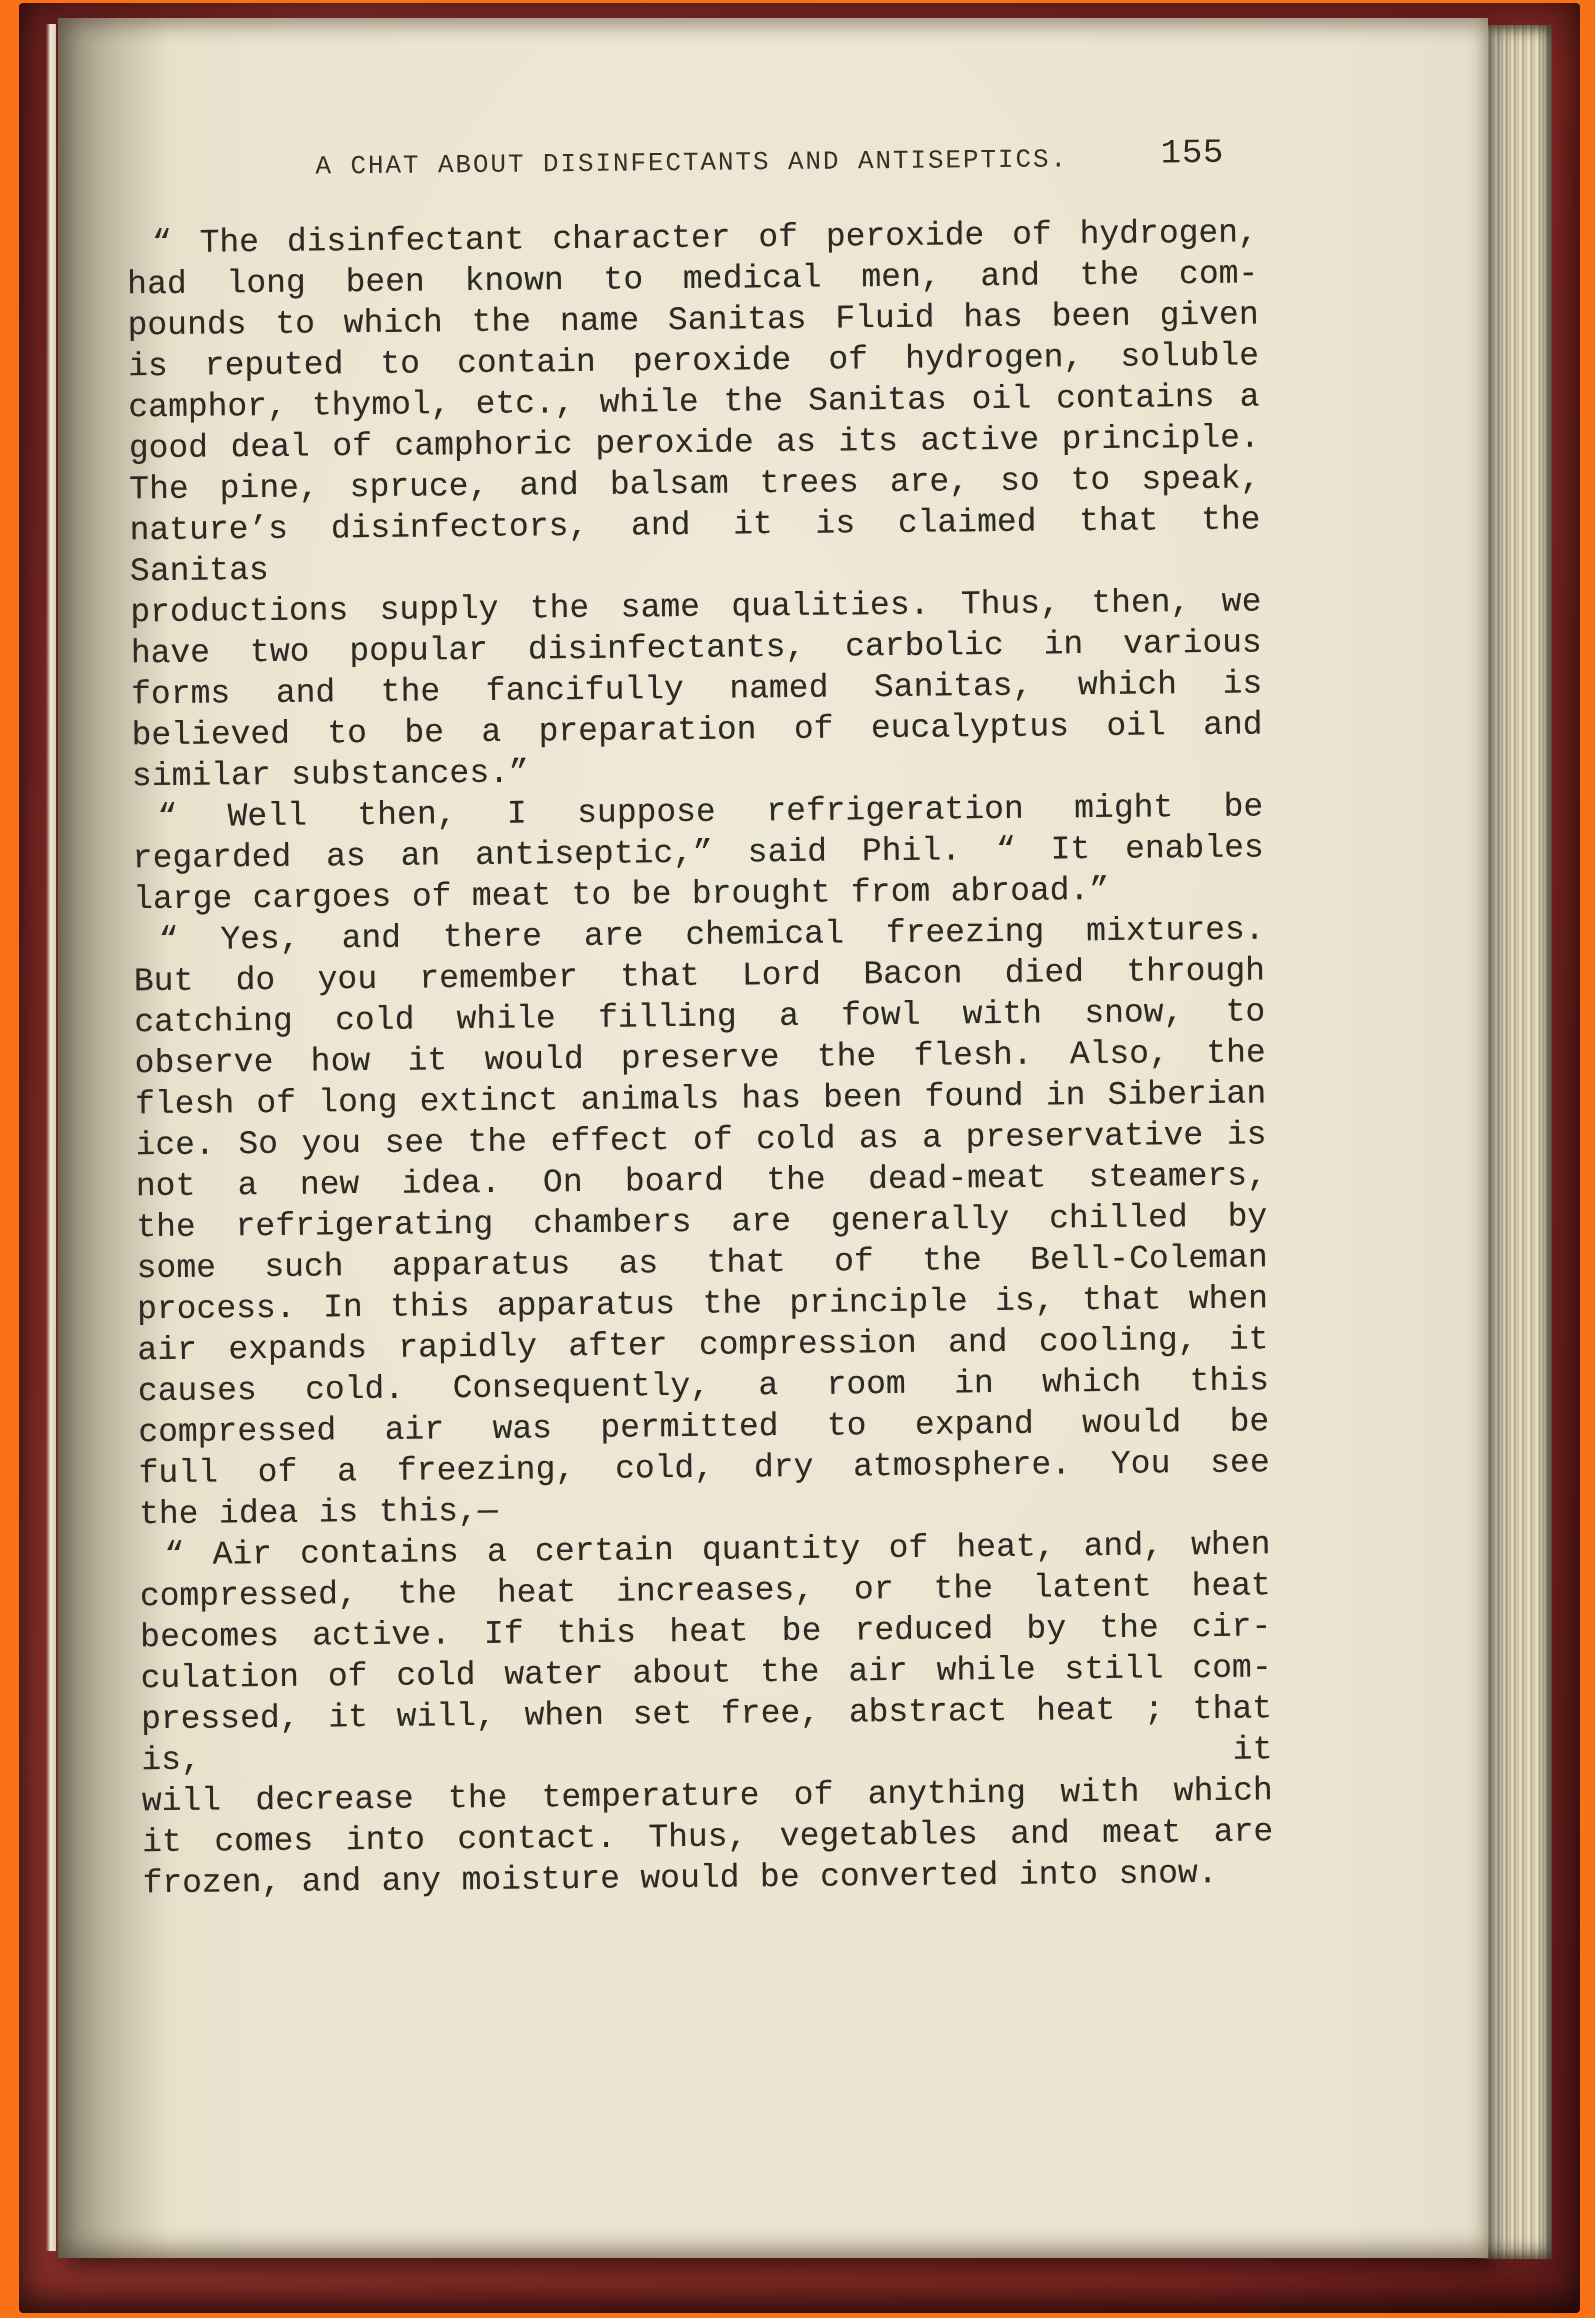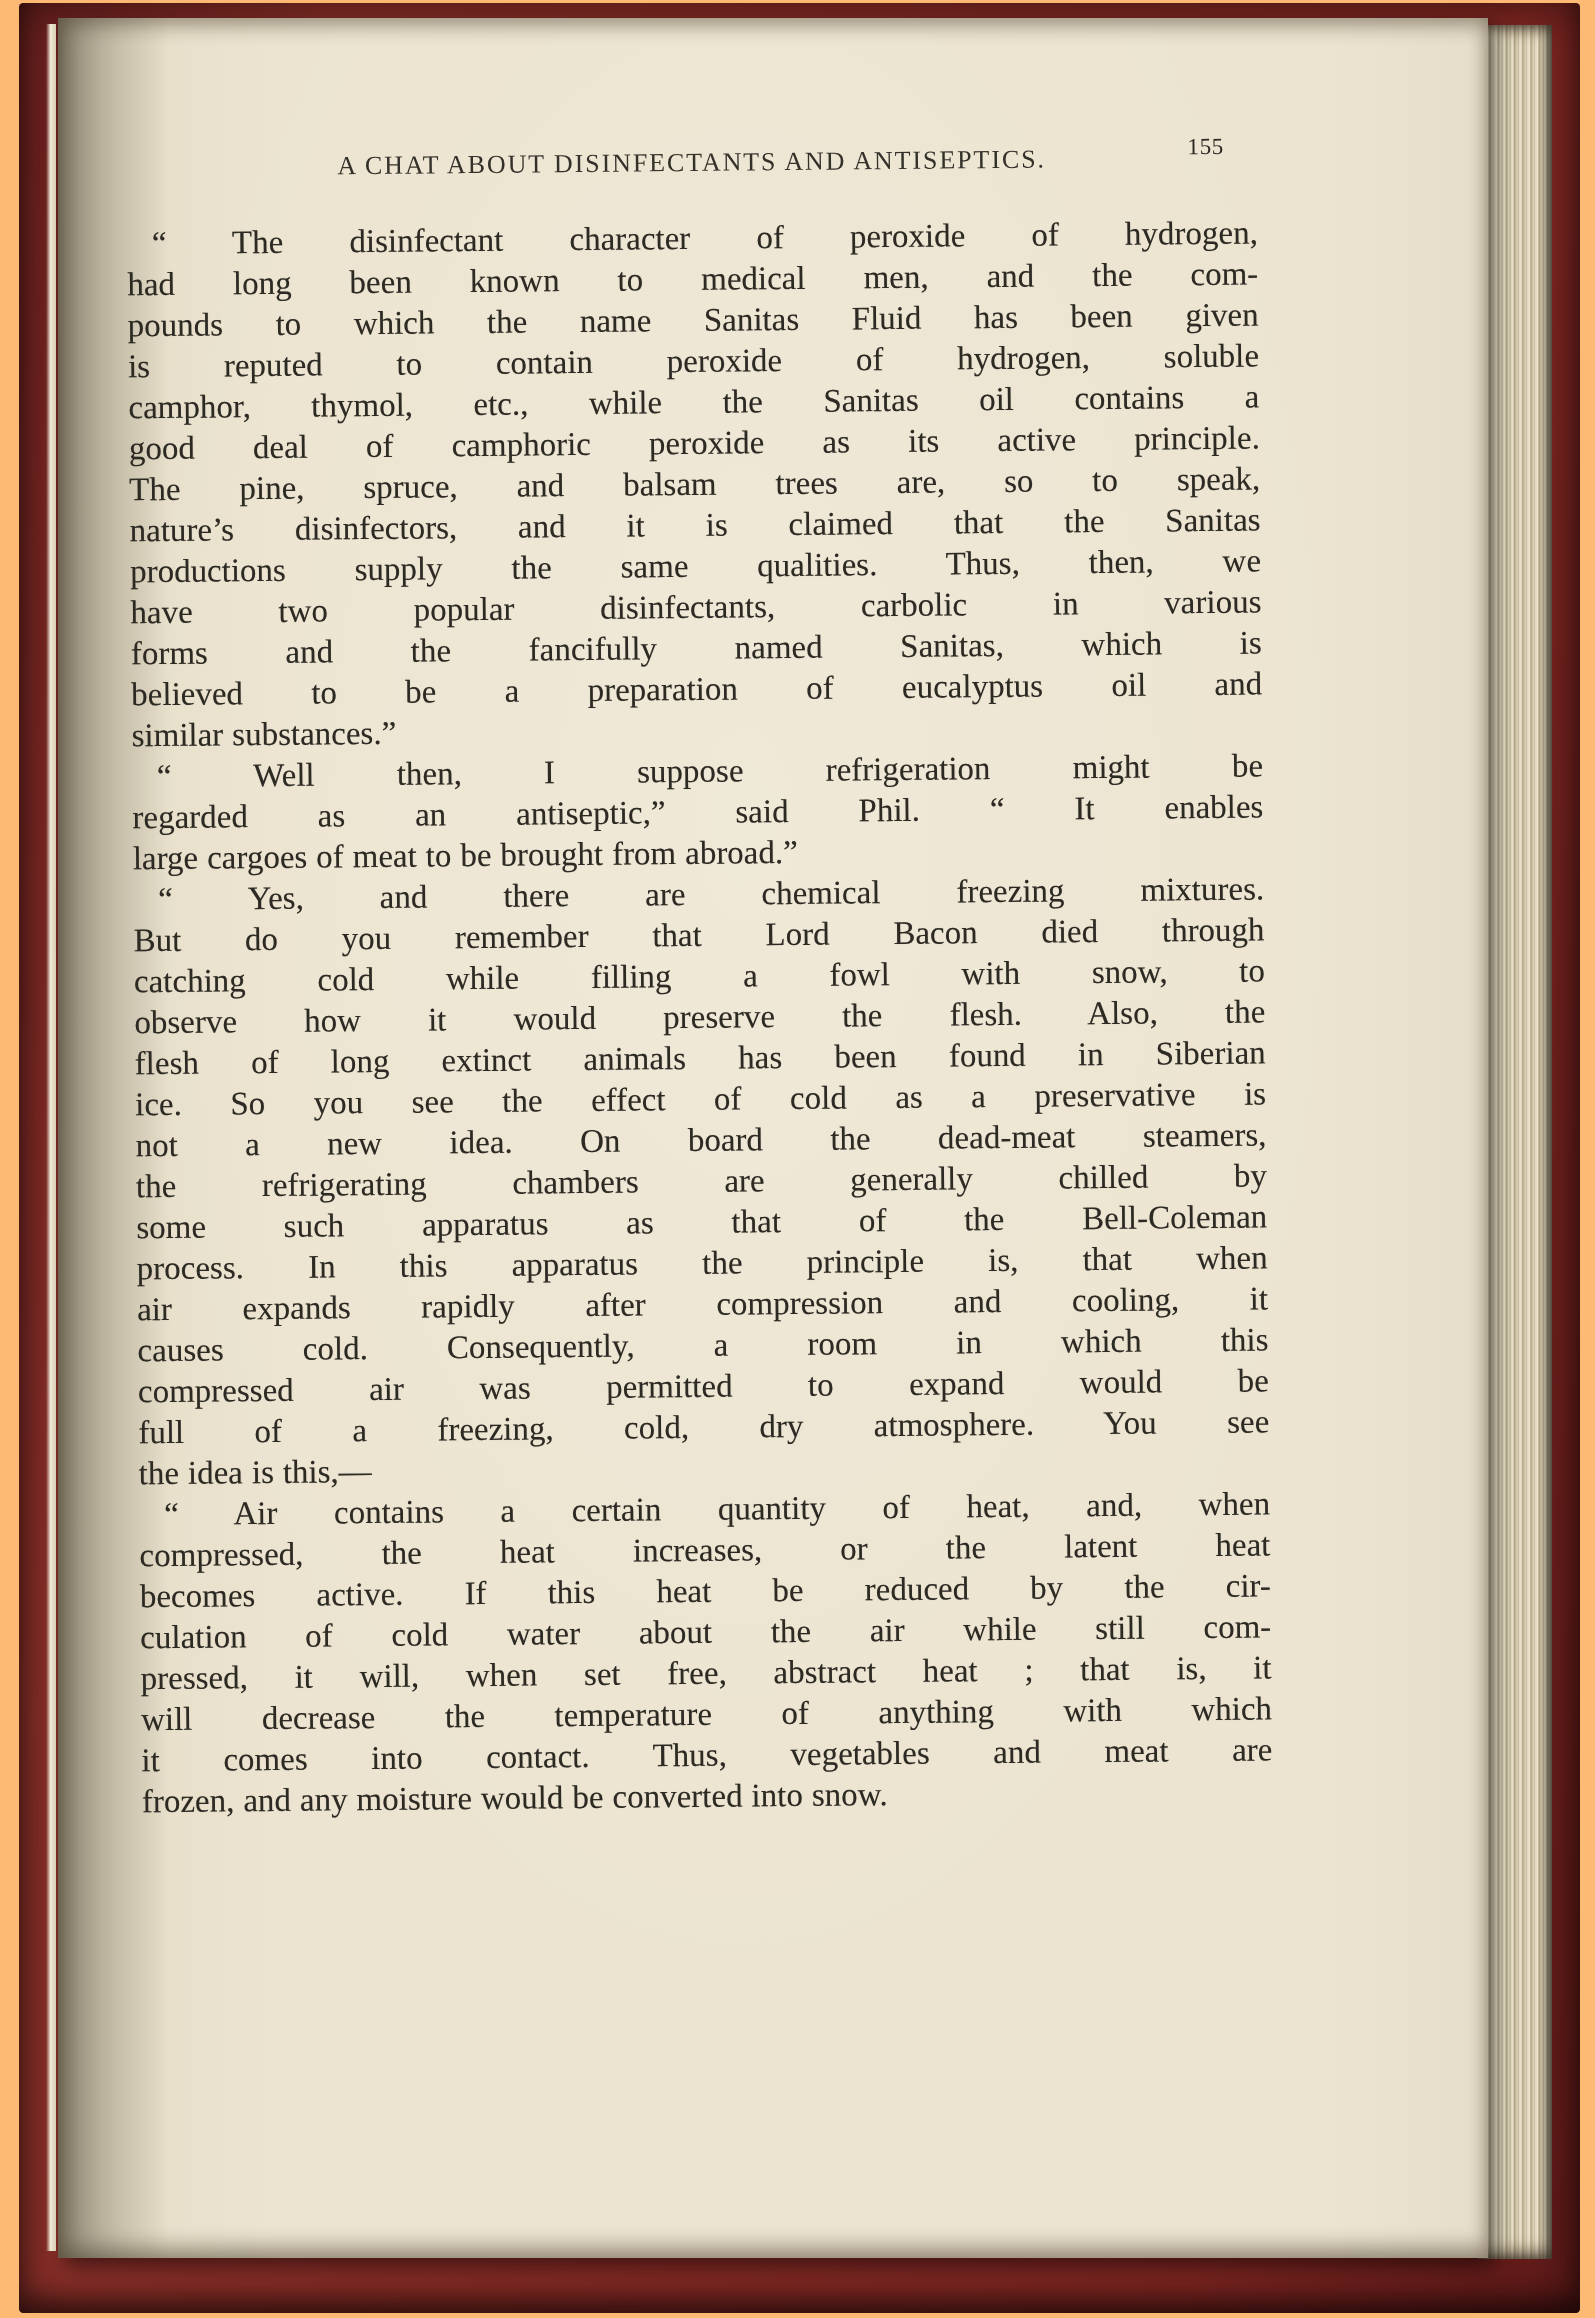--- a/index.html
+++ b/index.html
@@ -2,22 +2,22 @@
 <html style="--cover-red: #882c26; --paper: #eae2cd; --paper-edge: #d9d0b7; --ink: #2d2a24;font-size:12px"><head>
 <meta charset="utf-8">
 <style>
   html, body { margin: 0; padding: 0; background: #0d0b09; }
 
   .scene {
     position: relative;
     width: 1595px;
     height: 2319px;
     overflow: hidden;
-    background: #fdba74;
-    font-family: Liberation Serif, serif;
+    background: #f97316;
+    font-family: Liberation Mono, monospace;
   }
 
   
   .cover {
     position: absolute;
     left: 19.3px; top: 3px;
     width: 1561px; height: 2310px;
     border-radius: 4.5px;
     background: linear-gradient(100deg,
       #6f2220 0%, #8e312a 16%, #882c26 45%, #7e2622 80%, #5e1a18 100%);
@@ -87,21 +87,21 @@
   .running-title {
     text-align: center;
     font-size: 26px;
     letter-spacing: 1.9px;
     color: #34312a;
     white-space: nowrap;
   }
   .page-number {
     position: absolute;
     right: 33px; top: -9px;
-    font-size: 23px;
+    font-size: 34px;
     letter-spacing: 0.7px;
     color: #2d2a24;
     margin-left: 44px;
   }
 
   .text-block {
     font-size: 33px;
     line-height: 41px;
     text-shadow: 0 0 0.7px rgba(45,42,36,.35);
   }

